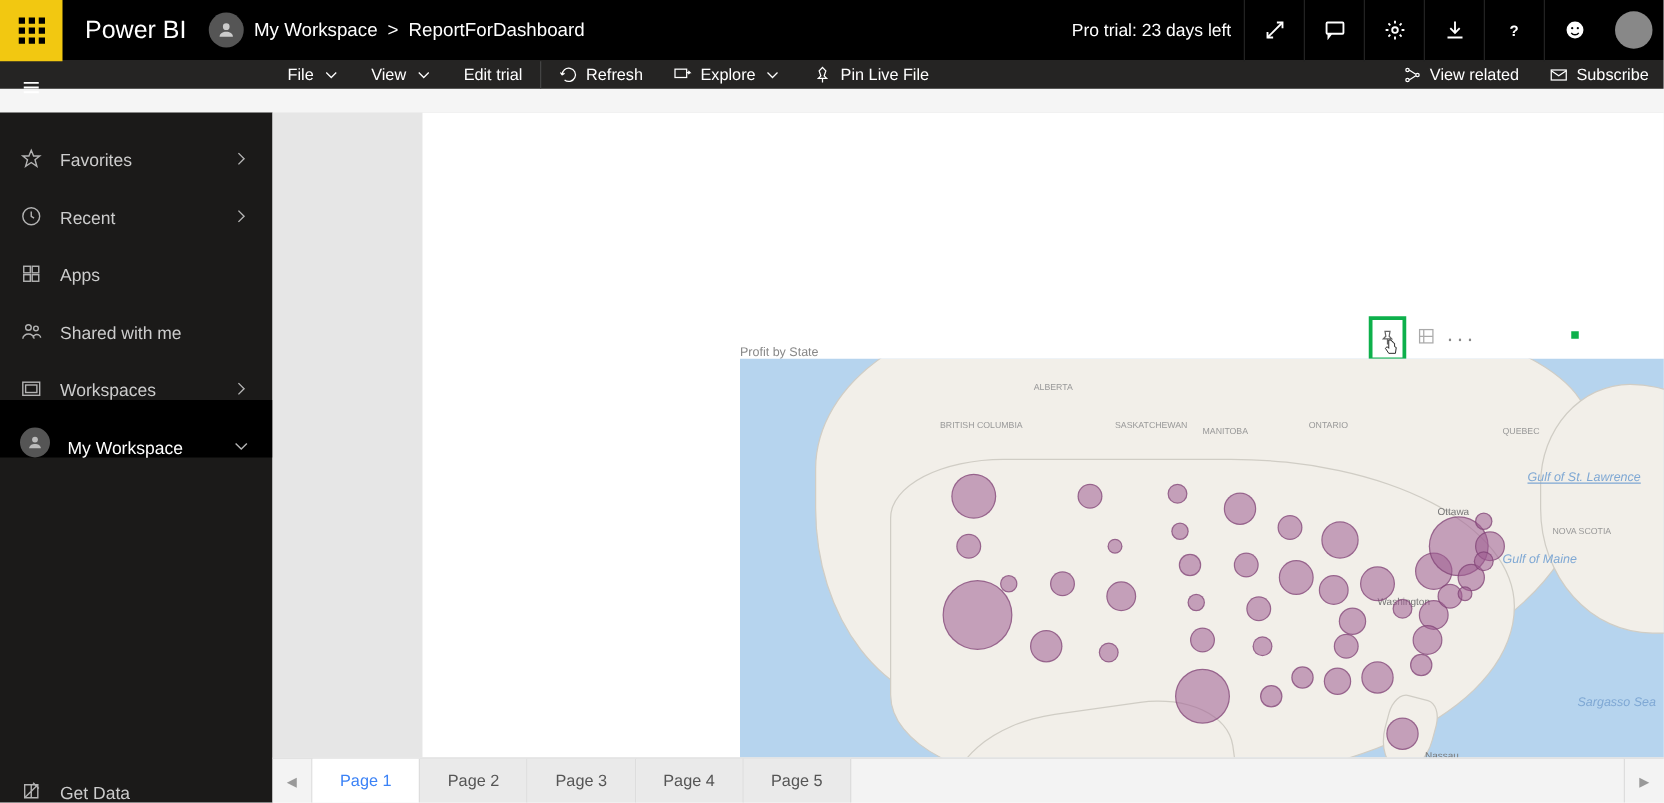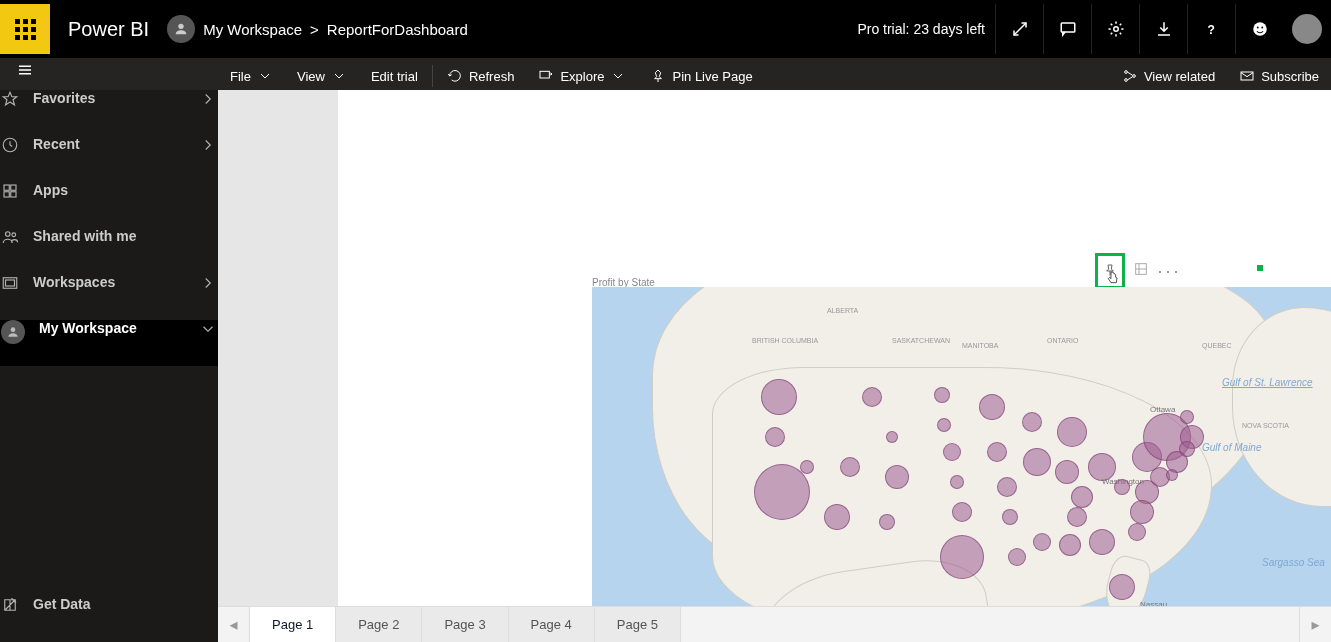--- a/index.html
+++ b/index.html
@@ -1,44 +1,44 @@
 <!DOCTYPE html>
 <html><head>
 <meta charset="utf-8">
 <style>
 * { margin: 0; padding: 0; box-sizing: border-box; font-family: "Segoe UI", Arial, sans-serif; }
 html, body { width: 1331px; height: 642px; overflow: hidden; background: #f5f5f5; }
 
 
-.topbar { display: flex; align-items: center; height: 58px; background: #000; color: #fff; }
+.topbar { display: flex; align-items: center; height: 48px; background: #000; color: #fff; }
 .waffle { width: 50px; height: 50px; background: #f2c811; display: flex; align-items: center; justify-content: center; }
 .waffle-grid { display: grid; grid-template-columns: repeat(3,5px); grid-template-rows: repeat(3,5px); gap: 3px; }
 .waffle-grid span { background:#000; width:5px; height:5px; }
 .brand { font-size: 20px; font-weight: 300; padding: 0 18px; }
 .avatar-circle { width: 28px; height: 28px; border-radius: 50%; background: #555; display: flex; align-items: center; justify-content: center; margin-right: 8px; }
 .avatar-circle svg { width: 16px; height: 16px; fill: #ccc; }
 .crumbs { display: flex; align-items: center; font-size: 15px; gap: 8px; }
 .topbar-spacer { flex: 1; }
 .trial { font-size: 14px; margin-right: 10px; }
 .topicons { display: flex; }
 .topicon { width: 48px; height: 50px; display: flex; align-items: center; justify-content: center; border-left: 1px solid #222; cursor: pointer; }
 .topicon svg { width: 18px; height: 18px; fill: #fff; }
 
 
-.toolbar { height: 36px; background: #252423; color: #fff; display: flex; align-items: center; padding-left: 218px; font-size: 13px; }
+.toolbar { height: 23px; background: #252423; color: #fff; display: flex; align-items: center; padding-left: 218px; font-size: 13px; }
 .menu-toggle { position: absolute; left: 0; top: 50px; width: 50px; height: 40px; display:flex; align-items:center; justify-content:center; }
 .menu-toggle svg { stroke:#fff; }
 .tool-item { padding: 0 12px; display: flex; align-items: center; gap: 6px; cursor: pointer; height: 40px; }
 .tool-sep { width:1px; height:22px; background:#444; margin:0 2px; }
 .tool-spacer { flex:1; }
 .tool-item svg { width:16px; height:16px; fill:none; stroke:#fff; stroke-width:1.5; }
 
 
 .leftnav { position: absolute; left:0; top:90px; bottom:0; width:218px; background:#1b1a19; color:#ccc; display:flex; flex-direction:column; }
-.nav-item { height:46px; display:flex; align-items:flex-start; padding:0 1px; gap:14px; font-size:14px; cursor:pointer;font-weight:bold; }
+.nav-item { height:46px; display:flex; align-items:flex-end; padding:0 16px; gap:14px; font-size:14px; cursor:pointer; }
 .nav-item svg { width:18px; height:18px; fill:none; stroke:#b3b3b3; stroke-width:1.5; }
 .nav-item .chev { margin-left:auto; }
 .nav-item.active { background:#000; color:#fff; }
 .nav-item.active .avatar-sm { background:#555; }
 .avatar-sm { width:24px;height:24px;border-radius:50%;background:#444;display:flex;align-items:center;justify-content:center; }
 .avatar-sm svg{width:14px;height:14px;fill:#bbb;stroke:none;}
 .nav-spacer { flex:1; }
 
 
 .canvas-wrap { position:absolute; left:218px; top:90px; right:0; bottom:36px; background:#e6e6e6; overflow:hidden; }
@@ -58,21 +58,21 @@
 .country-label { position:absolute; font-size:20px; color:#808080; letter-spacing:2px; font-weight:400;}
 .region-label { position:absolute; font-size:7px; color:#999; }
 .city-label { position:absolute; font-size:8px; color:#777; }
 .water-label { position:absolute; font-size:10px; color:#7fa8d4; font-style:italic;}
 .bubble { position:absolute; border-radius:50%; background:rgba(158,93,145,0.55); border:1px solid rgba(120,60,110,0.6); transform:translate(-50%,-50%);}
 
 
 .page-tabs { position:absolute; left:218px; right:0; bottom:0; height:36px; background:#f3f3f3; border-top:1px solid #ddd; display:flex; align-items:stretch; }
 .tab-arrow { width:32px; display:flex; align-items:center; justify-content:center; color:#999; border-right:1px solid #ddd; cursor:pointer;}
 .tab { padding:0 22px; display:flex; align-items:center; font-size:13px; color:#555; border-right:1px solid #ddd; cursor:pointer; background:#eaeaea;}
-.tab.active { background:#fff; color:#0f172a; }
+.tab.active { background:#fff; color:#3b82f6; }
 </style>
 </head>
 <body>
 
 <div class="topbar">
   <div class="waffle">
     <div class="waffle-grid">
         <span></span>
         <span></span>
         <span></span>
@@ -176,21 +176,21 @@
       </svg>
       <span>Explore</span>
       <svg viewBox="0 0 24 24">
         <path d="M6 9l6 6 6-6"></path>
       </svg>
     </div>
   <div class="tool-item">
       <svg viewBox="0 0 24 24">
         <path d="M12 3l4 4-2 6 3 3H7l3-3-2-6z M12 16v5"></path>
       </svg>
-      <span>Pin Live Page</span>
+      <span>Pin Live File</span>
     </div>
   <div class="tool-spacer"></div>
   <div class="tool-item">
       <svg viewBox="0 0 24 24">
         <circle cx="6" cy="6" r="2"></circle>
         <circle cx="6" cy="18" r="2"></circle>
         <circle cx="18" cy="12" r="2"></circle>
         <path d="M8 6l8 5M8 18l8-5"></path>
       </svg>
       <span>View related</span>

